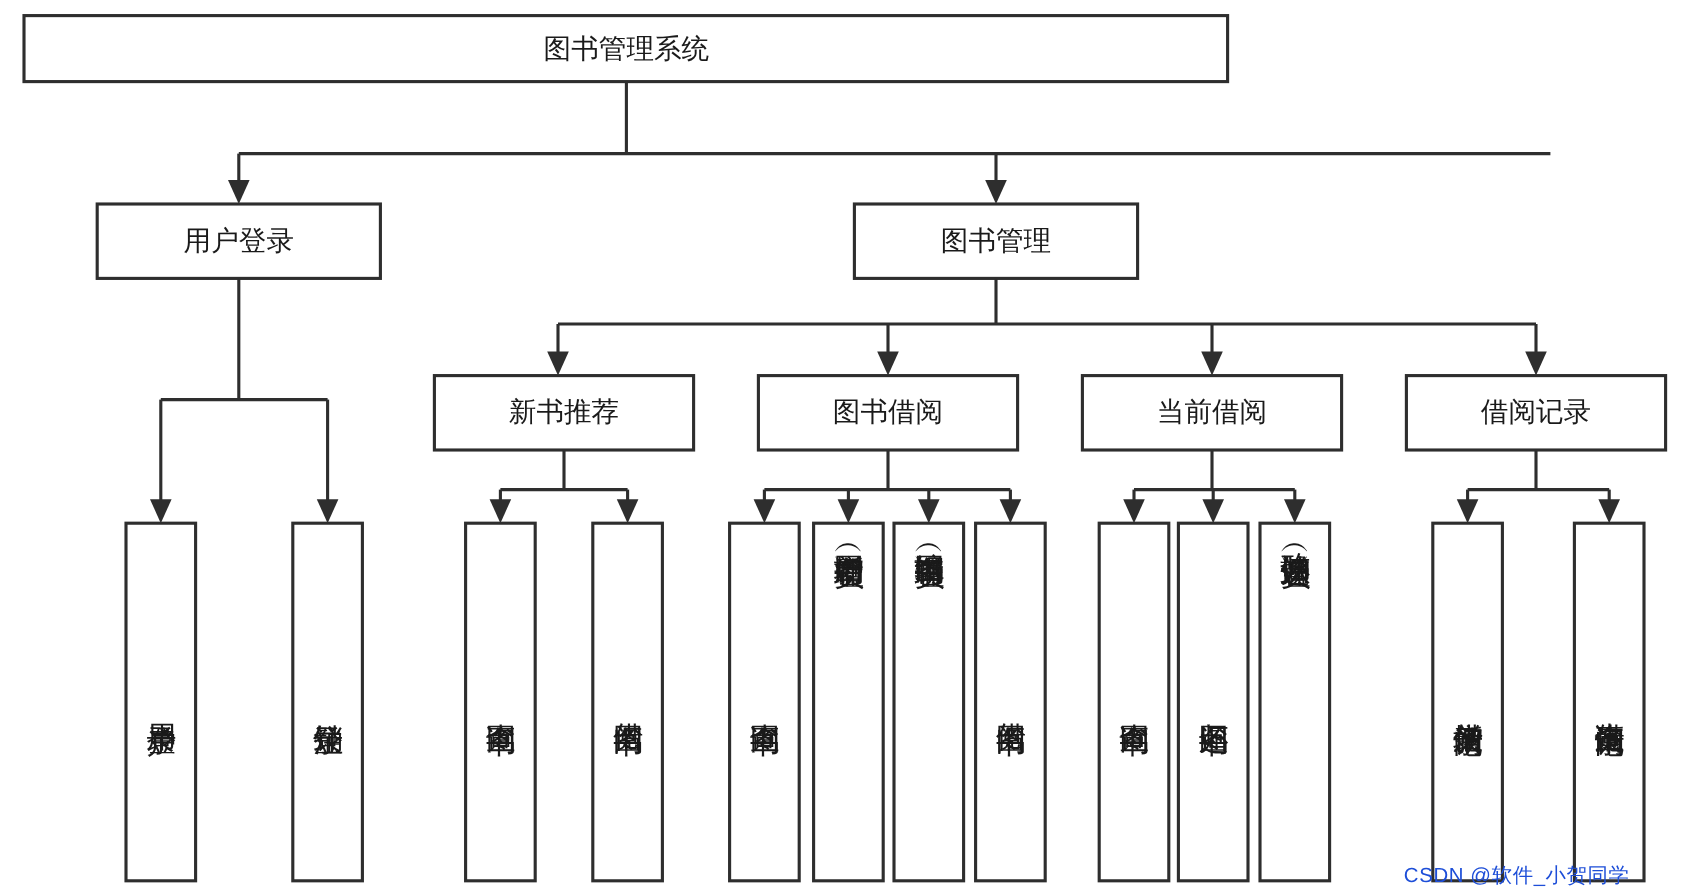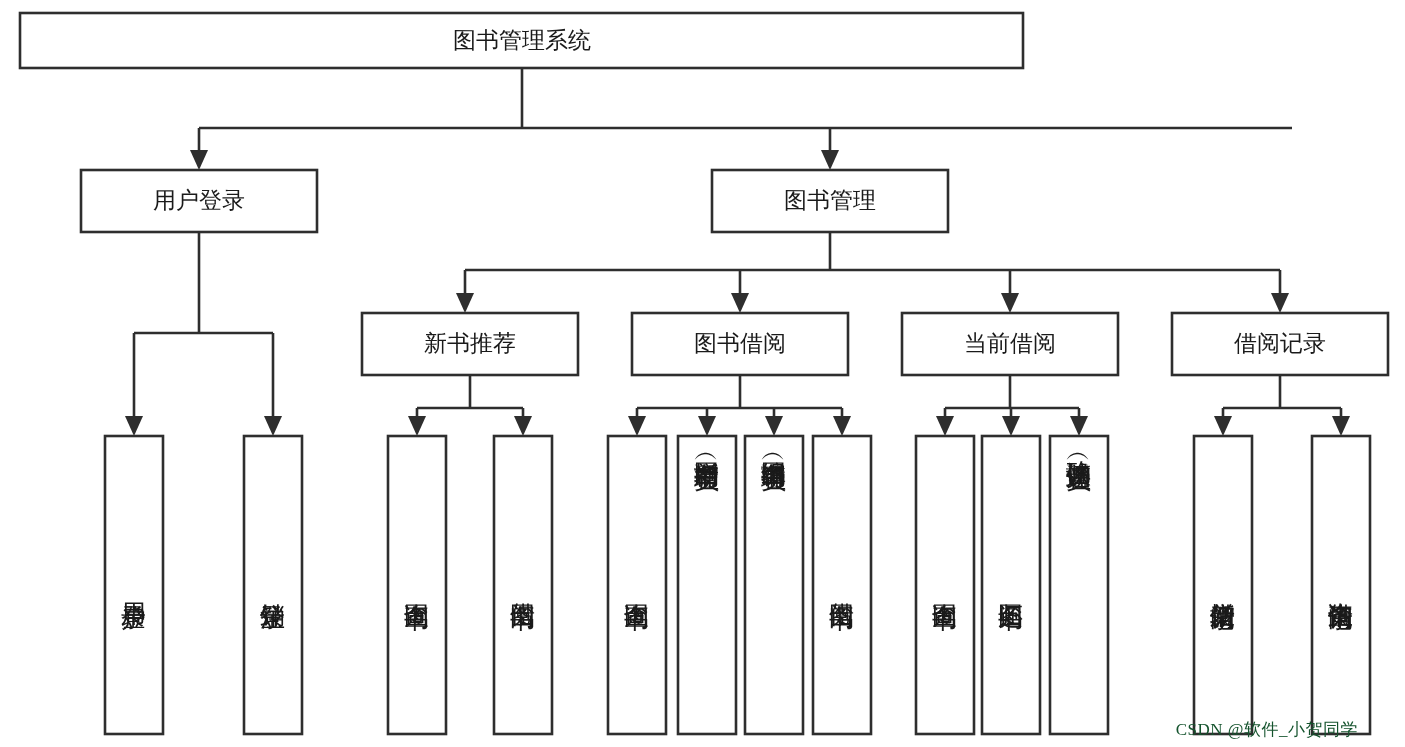--- a/index.html
+++ b/index.html
@@ -69,23 +69,23 @@
     line-height: 1.04;
     letter-spacing: 1px;
     color: #1a1a1a;
     white-space: nowrap;
     text-align: center;
   }
   .watermark {
     position: absolute;
     right: 10px;
     bottom: 6px;
-    font-family: Liberation Serif, serif;
+    font-family: Liberation Sans, sans-serif;
     font-size: 17px;
-    color: #14532d;
+    color: #1d4ed8;
     letter-spacing: 0.5px;
     white-space: nowrap;
   }
 </style>
 </head>
 <body>
 
 <div id="diagram-root">
 
   <svg id="tree-svg" viewBox="0 0 1405 747">

